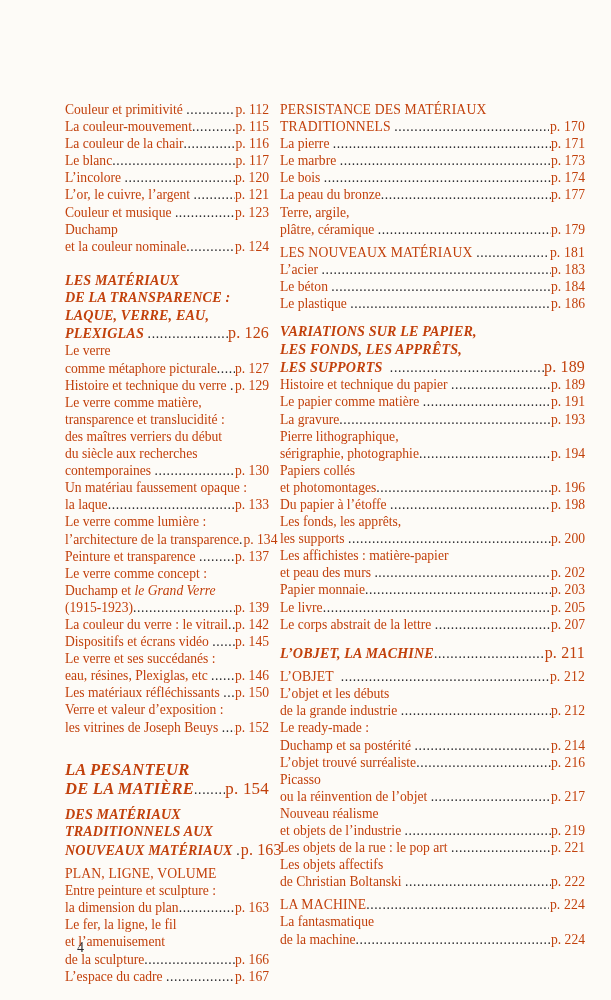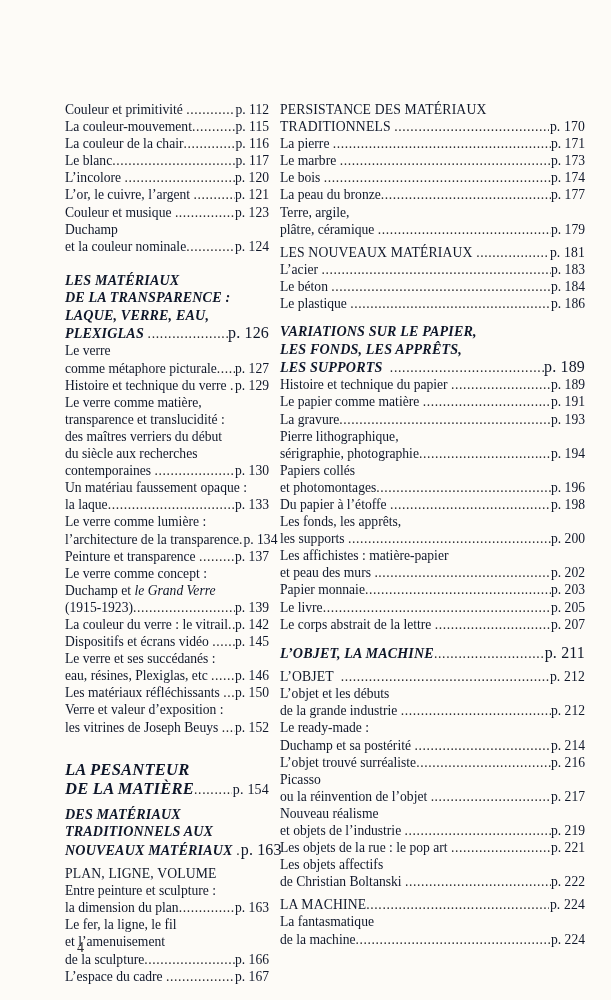--- a/index.html
+++ b/index.html
@@ -39,21 +39,21 @@
   }
   .col-left  { width: 275px; padding-left: 65px; padding-right: 6px; }
   .col-right { width: 336px; padding-left: 5px; padding-right: 26px; }
 
   
   .entry {
     display: block;
     width: 100%;
     font-size: 13.6px;
     line-height: 17.1px;
-    color: #0f172a;
+    color: #c2410c;
   }
 
   
   .lastline {
     display: flex;
     align-items: baseline;
     width: 100%;
   }
   .lbl { white-space: pre; }
   .leader {
@@ -80,21 +80,21 @@
 
   
   .major {                       
     font-style: italic;
     font-weight: bold;
     font-size: 16.6px;
     line-height: 19.6px;
     letter-spacing: 0.2px;
   }
   .major .leader { letter-spacing: 0.7px; font-style: normal; font-weight: normal; font-size: 13.6px; }
-  .major .pg { font-style: normal; font-weight: normal; font-size: 14px; }
+  .major .pg { font-style: normal; font-weight: normal; font-size: 17px; }
 
   .section {                     
     font-style: italic;
     font-weight: bold;
     font-size: 14.1px;
     line-height: 17.4px;
     letter-spacing: 0.15px;
   }
   .section .leader { font-style: normal; font-weight: normal; font-size: 13.6px; letter-spacing: 0.7px; }
   .section .pg { font-style: normal; font-weight: normal; font-size: 16px; }

